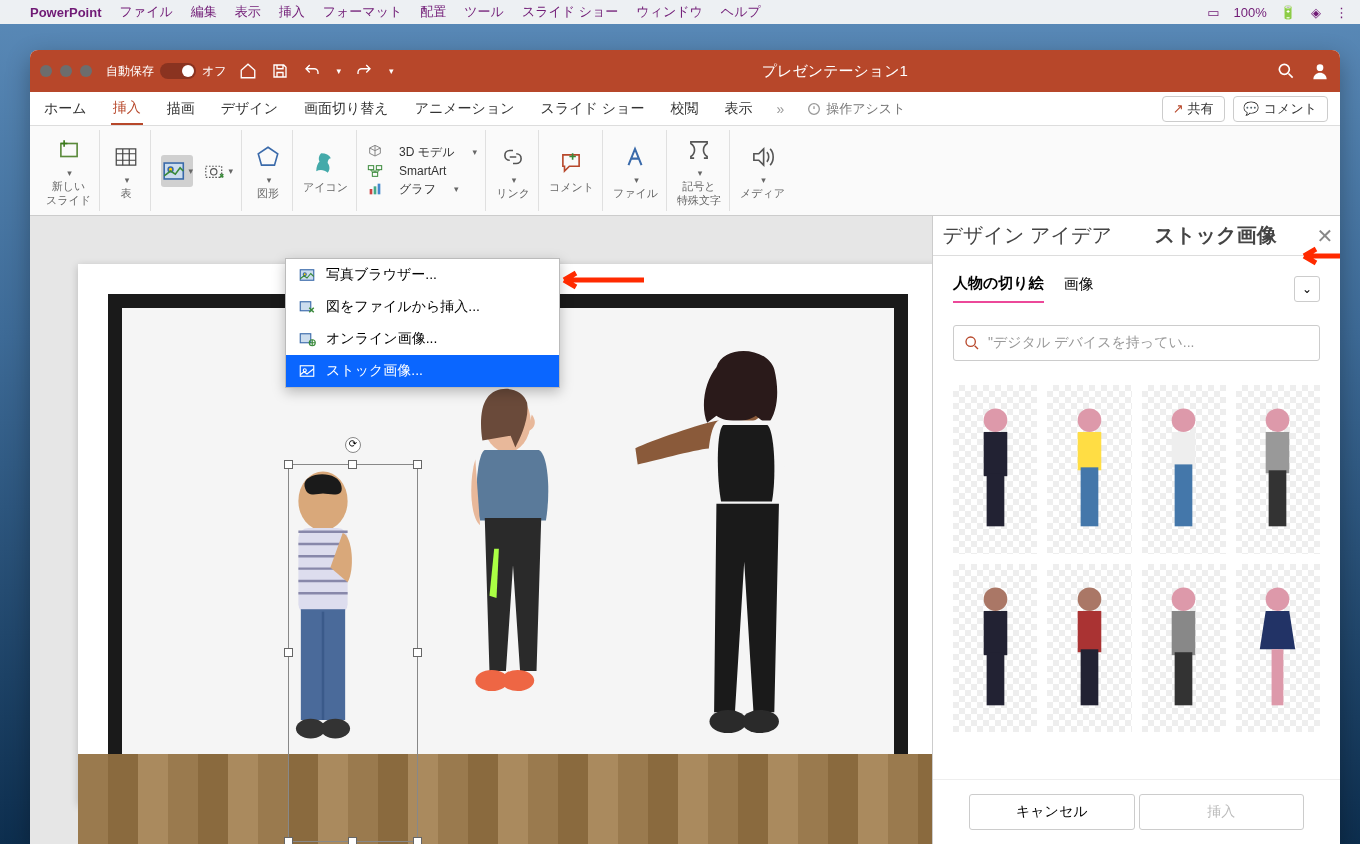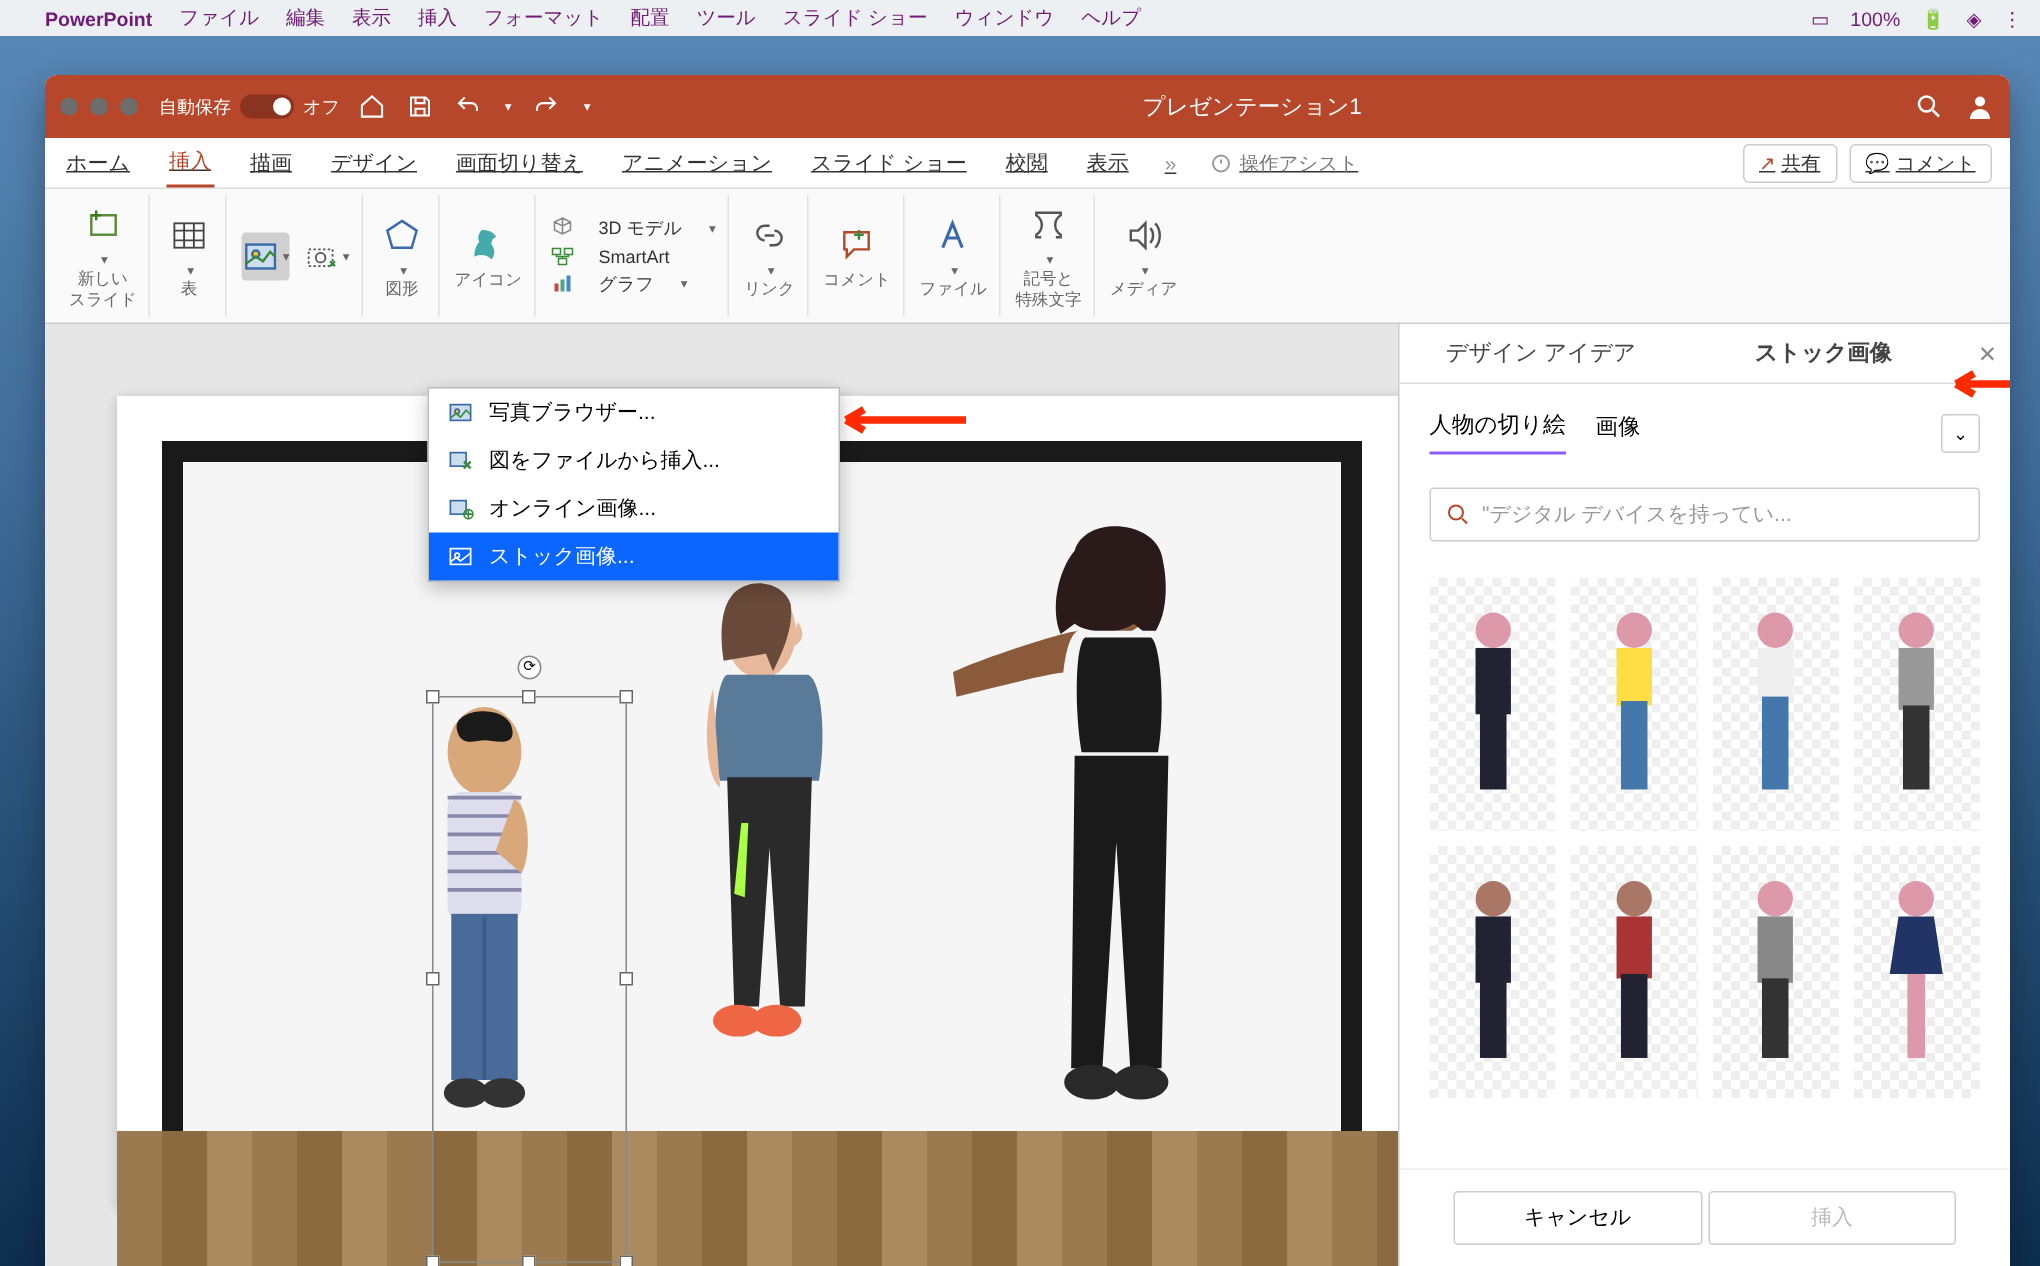--- a/index.html
+++ b/index.html
@@ -21,21 +21,21 @@
 .autosave { display: flex; align-items: center; gap: 6px; font-size: 12px; margin-right: 12px; }
 .toggle { width: 36px; height: 16px; background: #8a3320; border-radius: 8px; position: relative; }
 .toggle::after { content: ""; position: absolute; right: 2px; top: 2px; width: 12px; height: 12px; background: #fff; border-radius: 50%; }
 .qat { display: flex; align-items: center; gap: 14px; }
 .qat svg { width: 18px; height: 18px; fill: none; stroke: #fff; stroke-width: 1.8; }
 .title-center { flex: 1; text-align: center; font-size: 15px; }
 .title-right { display: flex; gap: 14px; }
 .title-right svg { width: 20px; height: 20px; fill: #fff; }
 
 
-.ribbon-tabs { height: 34px; display: flex; align-items: center; padding: 0 12px; font-size: 14px; gap: 22px; border-bottom: 1px solid #ddd; color: #333; text-decoration: underline; }
+.ribbon-tabs { height: 34px; display: flex; align-items: center; padding: 0 12px; font-size: 14px; gap: 22px; border-bottom: 1px solid #ddd; color: #333; }
 .ribbon-tabs .tab { padding: 6px 2px; cursor: pointer; }
 .ribbon-tabs .tab.active { color: #b7472a; border-bottom: 2px solid #b7472a; font-weight: 500; }
 .ribbon-tabs .assist { display: flex; align-items: center; gap: 4px; color: #777; font-size: 13px; }
 .ribbon-tabs .right-btns { margin-left: auto; display: flex; gap: 8px; }
 .ribbon-tabs .pill { border: 1px solid #ccc; border-radius: 4px; padding: 3px 10px; font-size: 13px; display: flex; align-items: center; gap: 4px; }
 
 
 .ribbon { height: 90px; display: flex; align-items: center; padding: 4px 8px; border-bottom: 1px solid #ccc; gap: 2px; background: #fafafa; }
 .ribbon-group { display: flex; flex-direction: column; align-items: center; padding: 2px 8px; border-right: 1px solid #e0e0e0; height: 100%; justify-content: center; gap: 2px; }
 .ribbon-group:last-child { border-right: none; }
@@ -77,27 +77,27 @@
 .dropdown .item { display: flex; align-items: center; gap: 10px; padding: 7px 12px; cursor: pointer; }
 .dropdown .item.highlight { background: #0a66ff; color: #fff; }
 .dropdown .item svg { width: 18px; height: 18px; flex-shrink: 0; }
 
 
 .arrow { position: absolute; z-index: 200; }
 .arrow svg { display: block; }
 
 
 .side-panel { width: 408px; border-left: 1px solid #ccc; display: flex; flex-direction: column; background: #fff; }
-.side-tabs { display: flex; height: 40px; border-bottom: 1px solid #ddd; font-size: 15px; }
+.side-tabs { display: flex; height: 40px; border-bottom: 1px solid #ddd; font-size: 20px; }
 .side-tabs .stab { flex: 1; display: flex; align-items: center; justify-content: center; cursor: pointer; color: #444; position: relative; }
 .side-tabs .stab.active { font-weight: 600; }
 .side-tabs .close { width: 30px; display: flex; align-items: center; justify-content: center; color: #888; }
 .side-cats { display: flex; align-items: center; gap: 20px; padding: 18px 20px 8px; font-size: 15px; }
 .side-cats .cat { padding-bottom: 8px; cursor: pointer; }
-.side-cats .cat.active { border-bottom: 2px solid #8b5cf6; font-weight: 400; }
+.side-cats .cat.active { border-bottom: 2px solid #ec4899; font-weight: 700; }
 .side-cats .chev2 { margin-left: auto; border: 1px solid #ccc; width: 26px; height: 26px; border-radius: 3px; display: flex; align-items: center; justify-content: center; font-size: 12px; }
 .search { margin: 14px 20px; border: 1px solid #ccc; border-radius: 3px; height: 36px; display: flex; align-items: center; padding: 0 10px; gap: 8px; color: #999; font-size: 14px; }
 .search svg { width: 16px; height: 16px; stroke: #b7472a; fill: none; stroke-width: 2; }
 .thumb-grid { display: grid; grid-template-columns: repeat(4, 1fr); gap: 10px; padding: 10px 20px; overflow-y: auto; flex: 1; }
 .thumb { aspect-ratio: 0.5; background-image: linear-gradient(45deg, #eee 25%, transparent 25%), linear-gradient(-45deg, #eee 25%, transparent 25%), linear-gradient(45deg, transparent 75%, #eee 75%), linear-gradient(-45deg, transparent 75%, #eee 75%); background-size: 12px 12px; background-position: 0 0, 0 6px, 6px -6px, -6px 0; display: flex; align-items: center; justify-content: center; }
 .thumb svg { width: 70%; height: 90%; }
 .side-footer { display: flex; gap: 4px; padding: 14px 36px; border-top: 1px solid #eee; margin-top: 37px; }
 .side-footer button { flex: 1; height: 36px; border: 1px solid #ccc; background: #fff; border-radius: 3px; font-size: 14px; cursor: pointer; }
 .side-footer button:disabled { color: #bbb; }
 </style>

